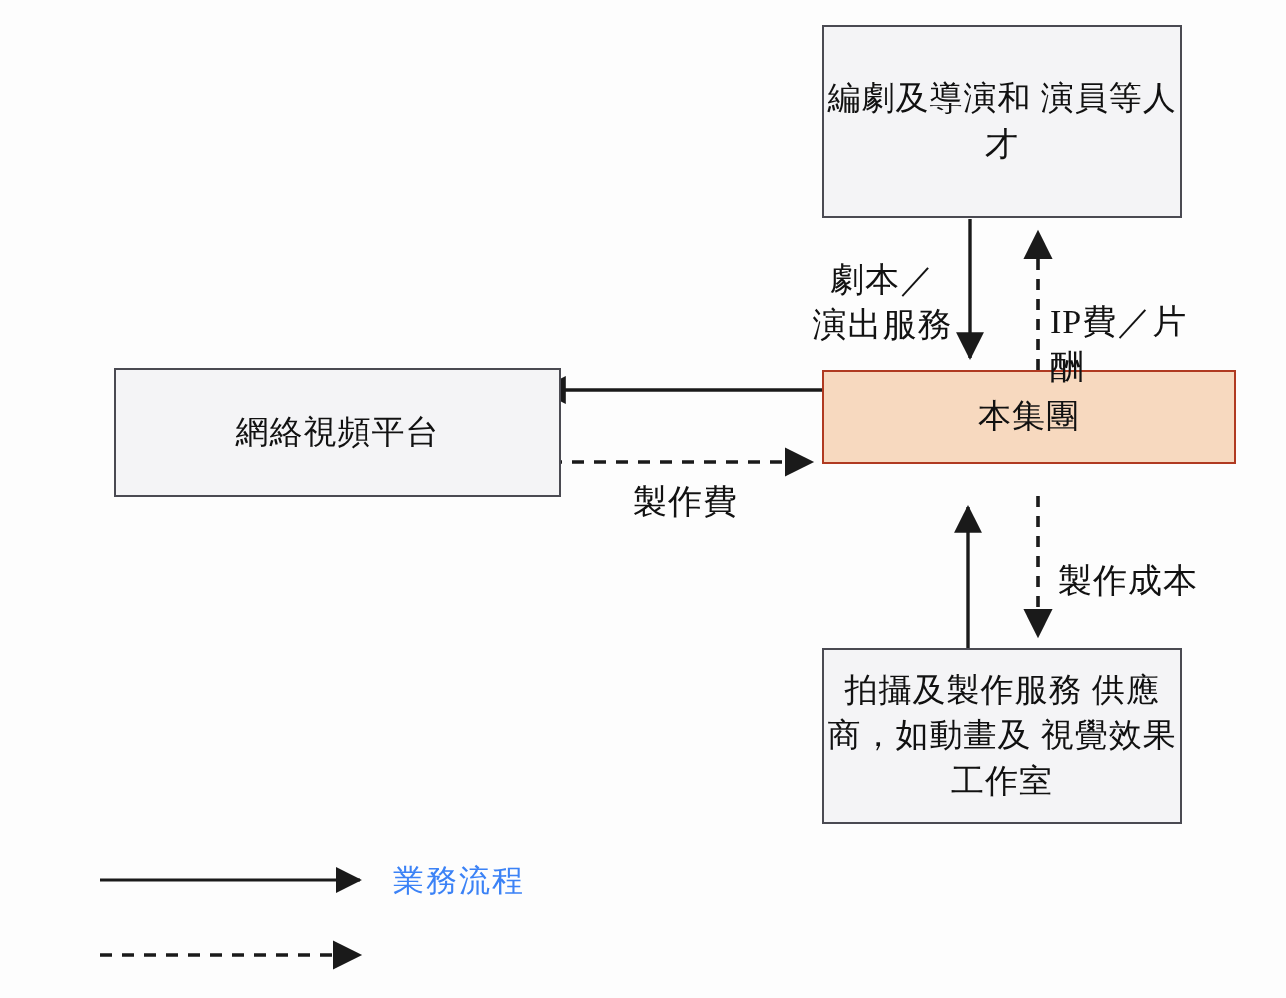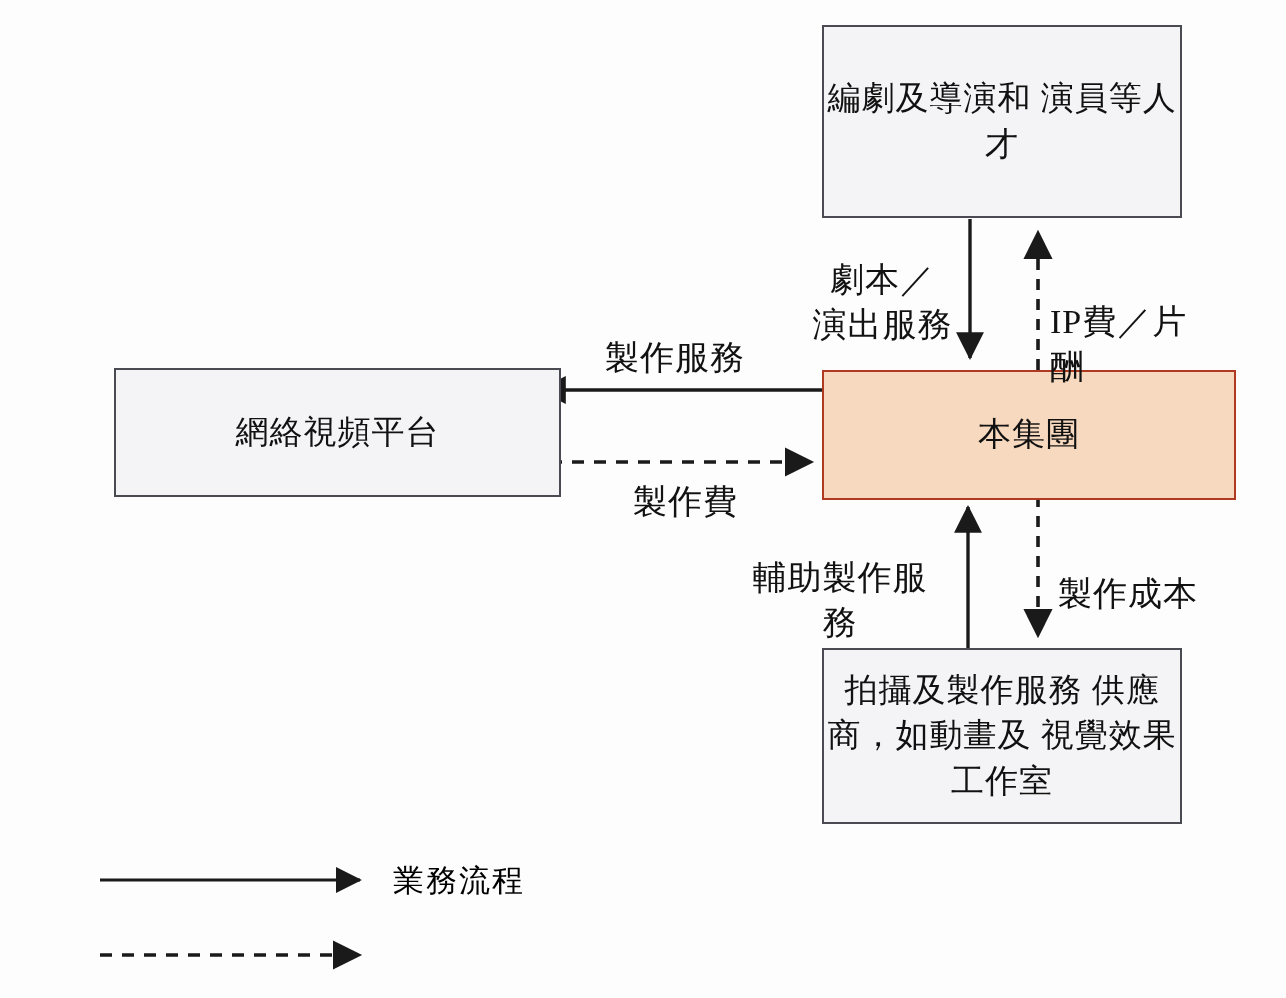--- a/index.html
+++ b/index.html
@@ -37,21 +37,21 @@
     position: absolute;
     color: #121212;
     font-size: 34px;
     line-height: 1.32;
     letter-spacing: 1px;
     white-space: pre-line;
     text-align: center;
   }
   .legend-label {
     position: absolute;
-    color: #000000;
+    color: #3b82f6;
     font-size: 31px;
     letter-spacing: 2px;
   }
   svg.wires {
     position: absolute;
     left: 0;
     top: 0;
     width: 1286px;
     height: 998px;
     pointer-events: none;
@@ -107,39 +107,37 @@
 
   <div class="node" style="left:822px; top:25px; width:360px; height:193px;">
     <span class="node-text">編劇及導演和
 演員等人才</span>
   </div>
 
   <div class="node" style="left:114px; top:368px; width:447px; height:129px;">
     <span class="node-text">網絡視頻平台</span>
   </div>
 
-  <div class="node highlight" style="left:822px; top:370px; width:414px; height:130px;">
+  <div class="node highlight" style="left:822px; top:370px; width:414px; height:94px;">
     <span class="node-text">本集團</span>
   </div>
 
   <div class="node" style="left:822px; top:648px; width:360px; height:176px;">
     <span class="node-text">拍攝及製作服務
 供應商，如動畫及
 視覺效果工作室</span>
   </div>
 
   <div class="edge-label" style="left:810px; top:258px; width:145px;">劇本／
 演出服務</div>
 
   <div class="edge-label" style="left:1050px; top:287px; width:160px; text-align:left;margin-top:13px;">IP費／片酬</div>
 
-  <div class="edge-label" style="left:600px; top:336px; width:150px;">製作服務</div>
 
   <div class="edge-label" style="left:628px; top:480px; width:115px;">製作費</div>
 
-  <div class="edge-label" style="left:745px; top:556px; width:190px;">輔助製作服務</div>
 
-  <div class="edge-label" style="left:1058px; top:559px; width:140px; text-align:right;margin-top:13px;">製作成本</div>
+  <div class="edge-label" style="left:1058px; top:559px; width:140px; text-align:right;">製作成本</div>
 
   <div class="legend-label" style="left:393px; top:860px;">業務流程</div>
 
 
 </div>
 
 </body></html>

